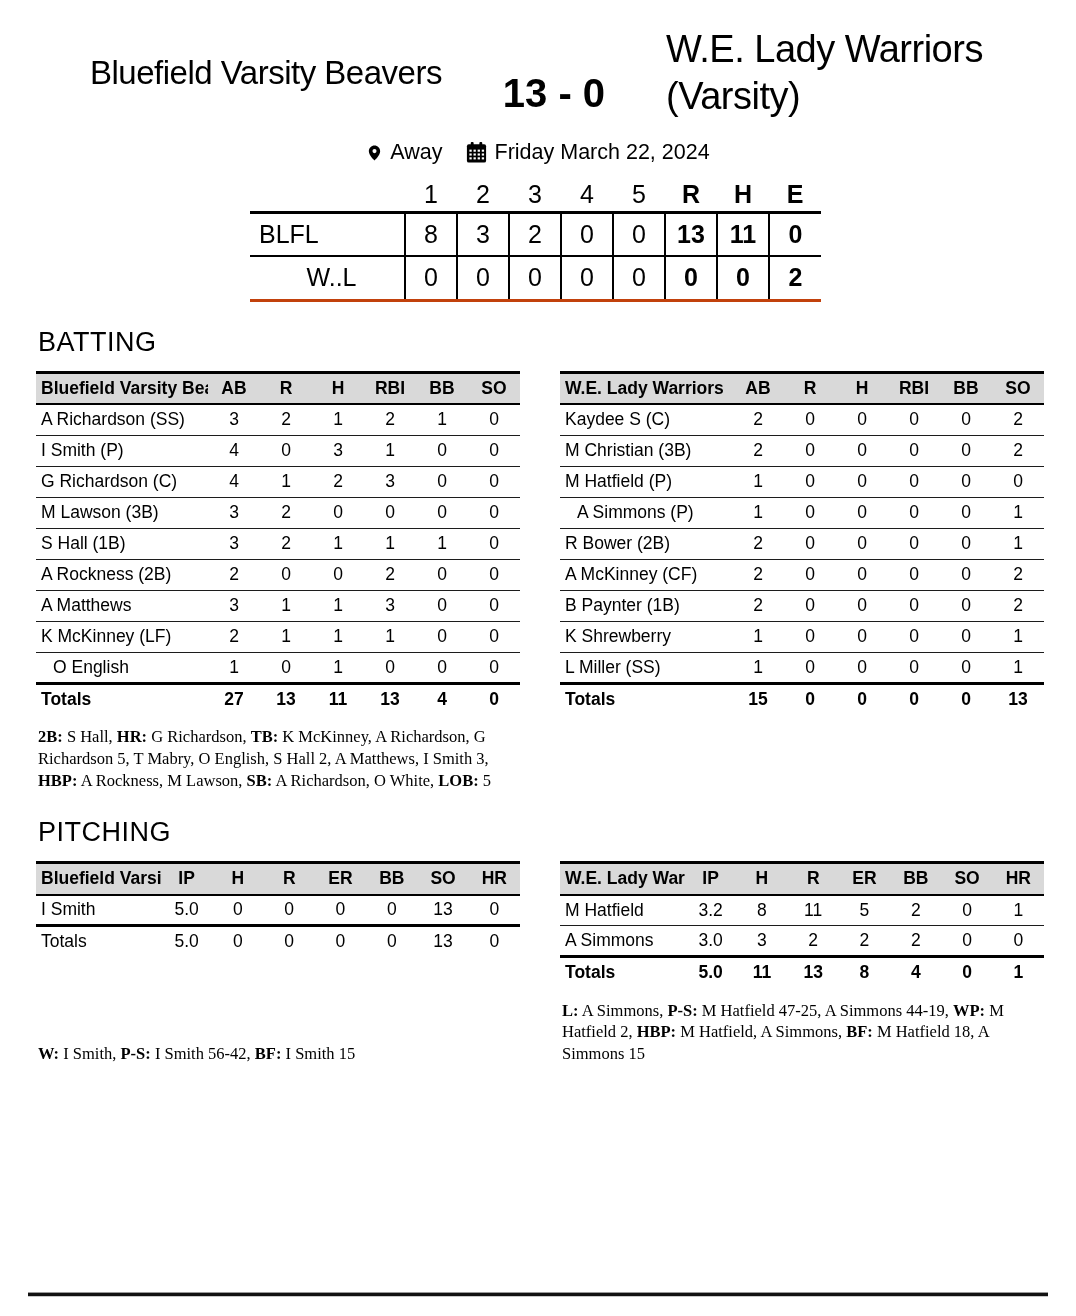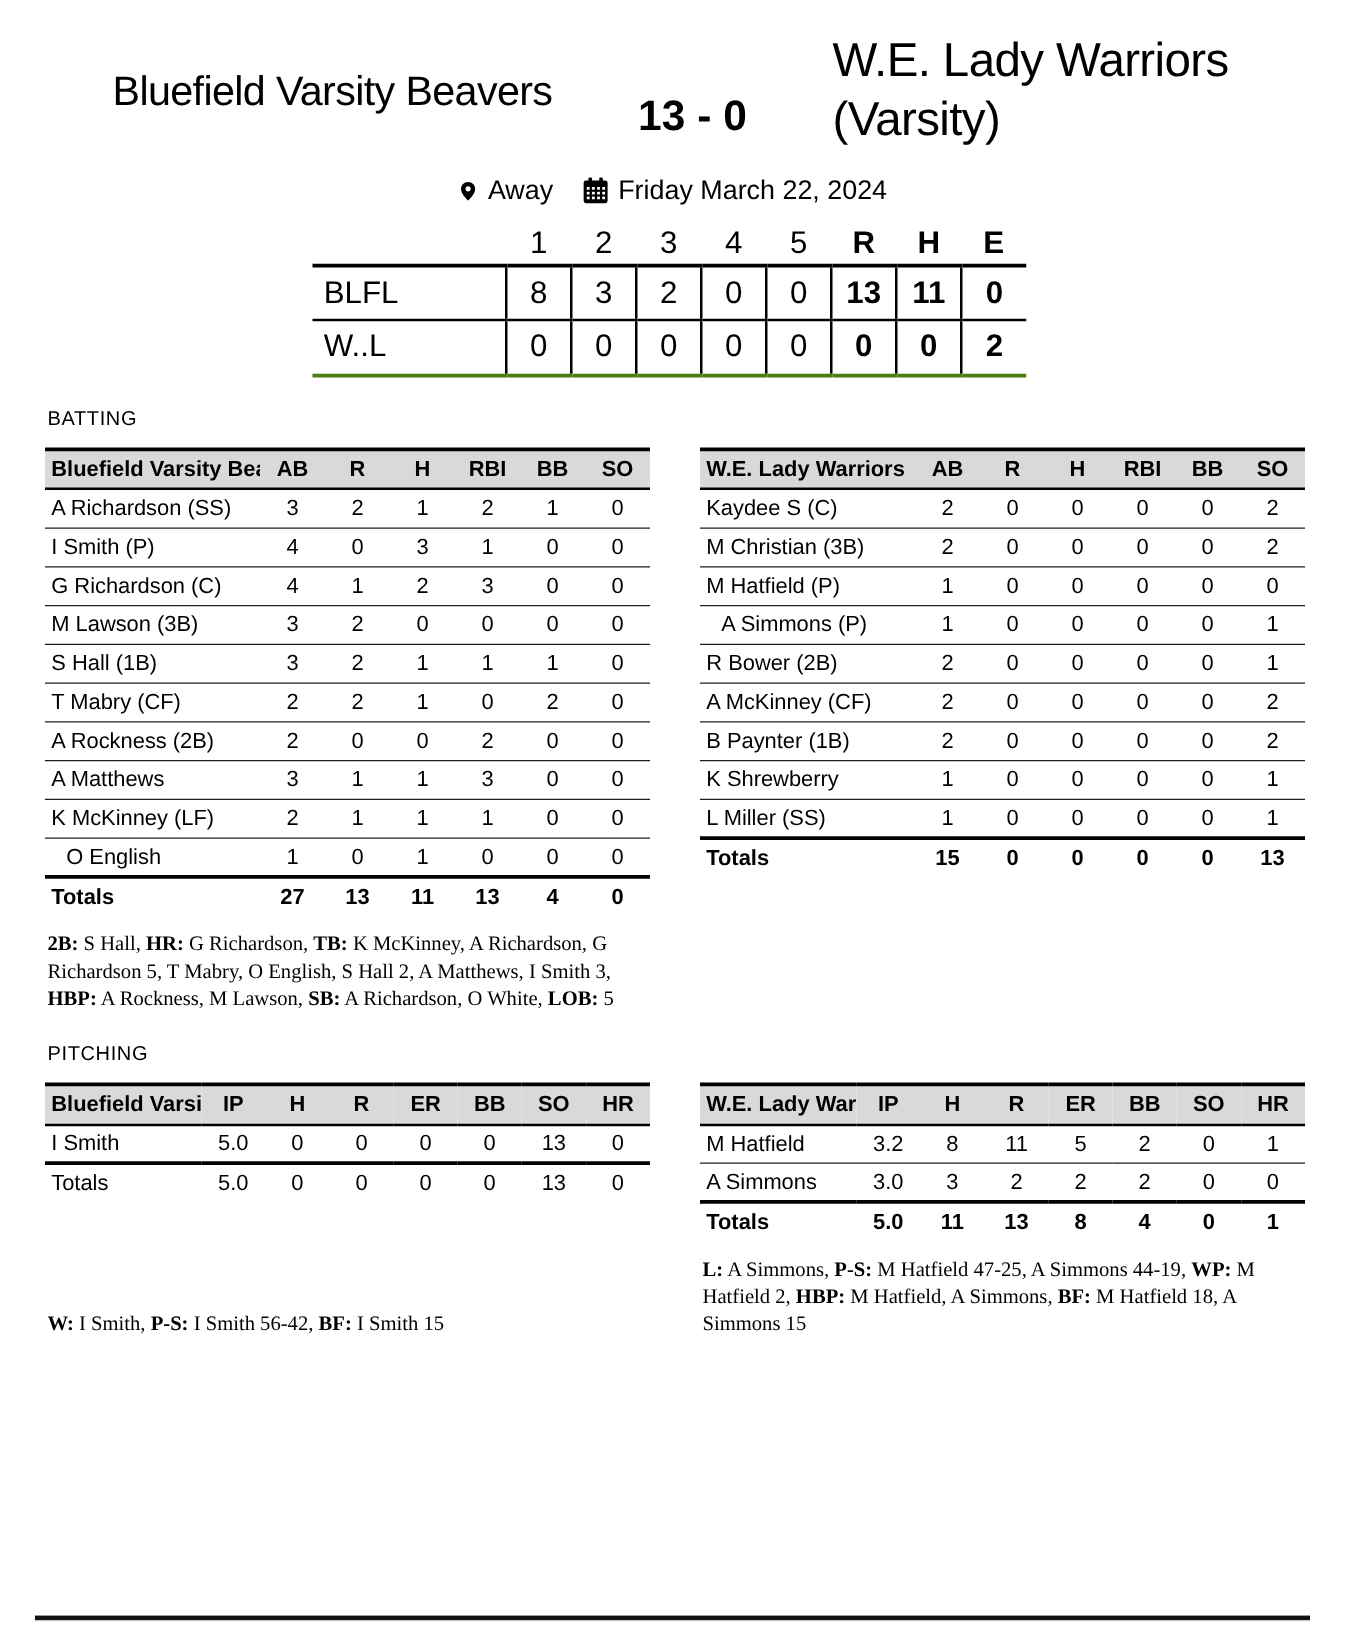--- a/index.html
+++ b/index.html
@@ -9,21 +9,21 @@
     background:#ffffff; color:#000;
     font-family:"Liberation Sans", sans-serif;
   }
 
   
   .header-row {
     display:flex; justify-content:space-between; align-items:center;
     padding:26px 88px 0 90px;
   }
   .team1-name { font-size:33px; font-weight:400; letter-spacing:-0.5px; }
-  .final-score { font-size:34px; font-weight:700; white-space:nowrap;margin-top:40px; }
+  .final-score { font-size:40px; font-weight:700; white-space:nowrap;margin-top:40px; }
   .team2-name { font-size:38px; font-weight:400; width:322px; line-height:1.24; letter-spacing:-0.5px; }
 
   .meta-row {
     display:flex; justify-content:center; align-items:center;
     gap:22px; margin-top:20px; font-size:21.5px;
   }
   .meta-item { display:flex; align-items:center; gap:7px; }
   .meta-item svg { display:block; }
 
   
@@ -35,27 +35,27 @@
   .linescore col.n { width:52px; }
   .linescore thead th {
     font-weight:400; height:33px; text-align:center; padding:0;
     border-bottom:3px solid #000; vertical-align:middle;
   }
   .linescore thead th.bold { font-weight:700; }
   .linescore tbody td {
     height:44px; text-align:center; padding:0;
     border-bottom:2px solid #000; vertical-align:middle;
   }
-  .linescore tbody tr:last-child td { border-bottom:3px solid #4d7c0f; }
+  .linescore tbody tr:last-child td { border-bottom:3px solid #c2410c;text-align:center; }
   .linescore tbody td.n { border-left:2px solid #000; }
   .linescore tbody td.team { text-align:left; padding-left:9px; }
   .linescore td.bold { font-weight:700; }
 
   
-  .section-title { margin:25px 0 0 38px; font-size:16px; font-weight:400; letter-spacing:0.5px; }
+  .section-title { margin:25px 0 0 38px; font-size:27px; font-weight:400; letter-spacing:0.5px; }
   .tables-row { display:flex; align-items:flex-start; gap:40px; margin:13px 0 0 36px; }
   .notes-row  { display:flex; align-items:flex-end; gap:40px; margin:12px 0 0 36px;font-family:Liberation Serif, serif; }
   .notes-cell { width:484px; }
   .notes { margin:0 0 0 2px; width:466px; font-size:16.5px; line-height:1.33; }
   .notes b { font-weight:700; }
 
   
   table.stats {
     border-collapse:collapse; table-layout:fixed; width:484px; font-size:17.5px;
   }
@@ -238,29 +238,20 @@
         <tr>
           <td class="name">S Hall (1B)</td>
           <td>3</td>
           <td>2</td>
           <td>1</td>
           <td>1</td>
           <td>1</td>
           <td>0</td>
         </tr>
         <tr>
-          <td class="name">T Mabry (CF)</td>
-          <td>2</td>
-          <td>2</td>
-          <td>1</td>
-          <td>0</td>
-          <td>2</td>
-          <td>0</td>
-        </tr>
-        <tr>
           <td class="name">A Rockness (2B)</td>
           <td>2</td>
           <td>0</td>
           <td>0</td>
           <td>2</td>
           <td>0</td>
           <td>0</td>
         </tr>
         <tr>
           <td class="name">A Matthews</td>

